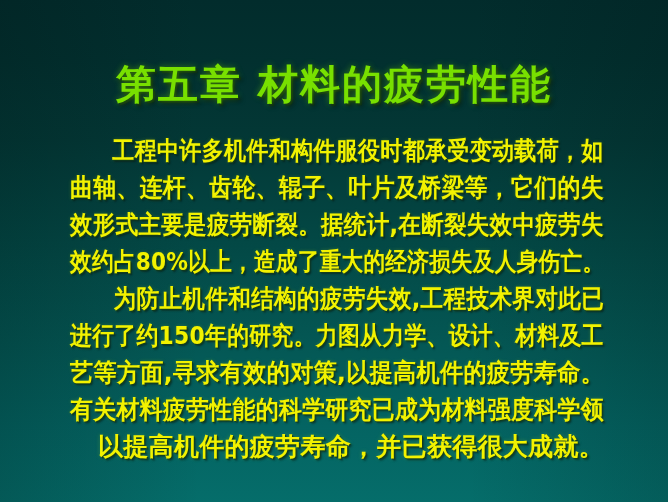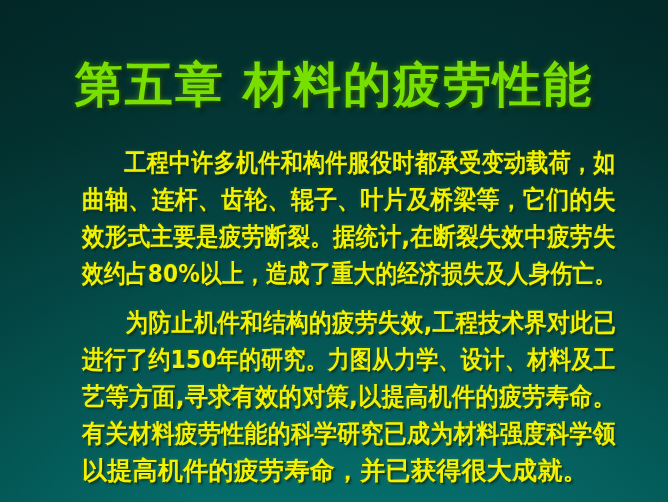--- a/index.html
+++ b/index.html
@@ -43,21 +43,21 @@
     pointer-events: none;
   }
 
   .title {
     position: absolute;
     left: 0;
     right: 0;
     top: 62px;
     text-align: center;
     font-family: "DejaVu Sans", "Liberation Sans", sans-serif;
-    font-size: 48px;
+    font-size: 40px;
     line-height: 44px;
     font-weight: bold;
     letter-spacing: 2px;
     color: #78e000;
     text-shadow:
         0 0 6px rgba(120,224,0,0.45),
         2px 2px 0 #0b2b14,
         3px 3px 4px rgba(0,0,0,0.55);
     white-space: nowrap;
     z-index: 3;
@@ -65,22 +65,23 @@
 
   .body-block {
     position: absolute;
     left: 70px;
     top: 132px;
     width: 534px;
     z-index: 2;
   }
 
   .para {
-    margin: 12px;
+    margin: 0;
     padding: 0;
+    text-align: right;
   }
 
   .line {
     font-family: "DejaVu Sans", "Liberation Sans", sans-serif;
     font-size: 25px;
     line-height: 37px;
     font-weight: bold;
     color: #f2f200;
     letter-spacing: 0.3px;
     white-space: nowrap;

